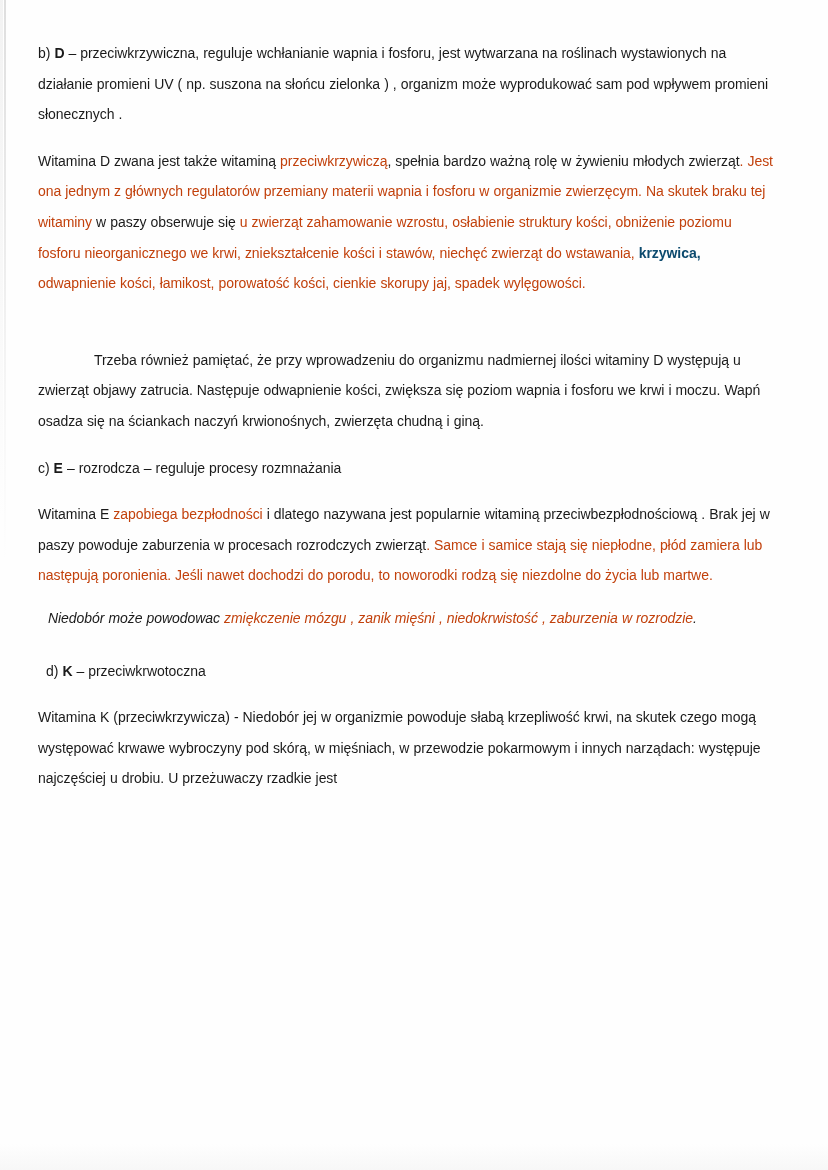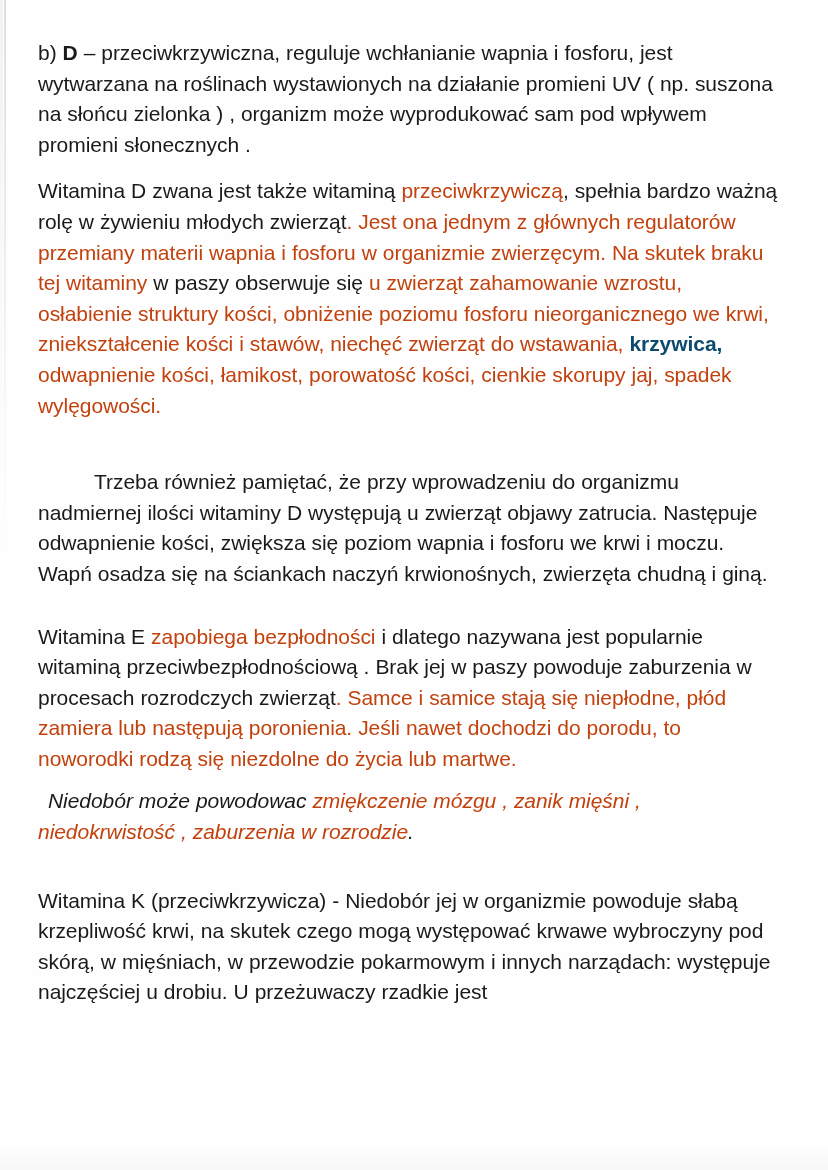--- a/index.html
+++ b/index.html
@@ -60,21 +60,21 @@
     position: absolute;
     left: 38px;
     top: 38px;
     width: 740px;
   }
 
   p.para {
     margin: 0;
     padding: 0;
     color: #1a1a1a;
-    font-size: 21px;
+    font-size: 14px;
     line-height: 30.6px;
     letter-spacing: -0.05px;
     text-align: left;
     word-spacing: 0.2px;
   }
 
   
   .gap-sm  { height: 12px; }
   .gap-md  { height: 16px; }
   .gap-lg  { height: 22px; }
@@ -104,28 +104,30 @@
     <div class="gap-md"></div>
 
     <p class="para"><span> Witamina D zwana jest także witaminą </span><span class="hl">przeciwkrzywiczą</span><span>, spełnia bardzo ważną rolę w żywieniu młodych zwierząt</span><span class="hl">. Jest ona jednym z głównych regulatorów przemiany materii wapnia i fosforu w organizmie zwierzęcym. Na skutek braku tej witaminy </span><span>w paszy obserwuje się </span><span class="hl">u zwierząt zahamowanie wzrostu, osłabienie struktury kości, obniżenie poziomu fosforu nieorganicznego we krwi, zniekształcenie kości i stawów, niechęć zwierząt do wstawania, </span><span class="hl-strong">krzywica,</span><span class="hl"> odwapnienie kości, łamikost, porowatość kości, cienkie skorupy jaj, spadek wylęgowości.</span></p>
     <div class="gap-md"></div>
 
     <div class="gap-xl"></div>
 
     <p class="para indent-tab"><span>Trzeba również pamiętać, że przy wprowadzeniu do organizmu nadmiernej ilości witaminy D występują u zwierząt objawy zatrucia. Następuje odwapnienie kości, zwiększa się poziom wapnia i fosforu we krwi i moczu. Wapń osadza się na ściankach naczyń krwionośnych, zwierzęta chudną i giną.</span></p>
     <div class="gap-md"></div>
 
+    <p class="para"><span>c) </span><span class="bold">E</span><span> – rozrodcza – reguluje procesy rozmnażania</span></p>
     <div class="gap-md"></div>
 
     <p class="para"><span>Witamina E </span><span class="hl">zapobiega bezpłodności</span><span> i dlatego nazywana jest popularnie witaminą przeciwbezpłodnościową . Brak jej w paszy powoduje zaburzenia w procesach rozrodczych zwierząt</span><span class="hl">. Samce i samice stają się niepłodne, płód zamiera lub następują poronienia. Jeśli nawet dochodzi do porodu, to noworodki rodzą się niezdolne do życia lub martwe.</span></p>
     <div class="gap-sm"></div>
 
     <p class="para indent-first"><span> Niedobór może powodowac </span><span class="hl">zmiękczenie mózgu , zanik mięśni , niedokrwistość , zaburzenia w rozrodzie</span><span>.</span></p>
     <div class="gap-lg"></div>
 
+    <p class="para indent-head"><span>d) </span><span class="bold">K</span><span> – przeciwkrwotoczna</span></p>
     <div class="gap-md"></div>
 
     <p class="para"><span>Witamina K (przeciwkrzywicza)  - Niedobór jej w organizmie powoduje słabą krzepliwość krwi, na skutek czego mogą występować krwawe wybroczyny pod skórą, w mięśniach, w przewodzie pokarmowym i innych narządach: występuje najczęściej u drobiu. U przeżuwaczy rzadkie jest</span></p>
 
   </div>
 
   <div class="scan-edge-bottom"></div>
 </div>
 
 </body></html>

